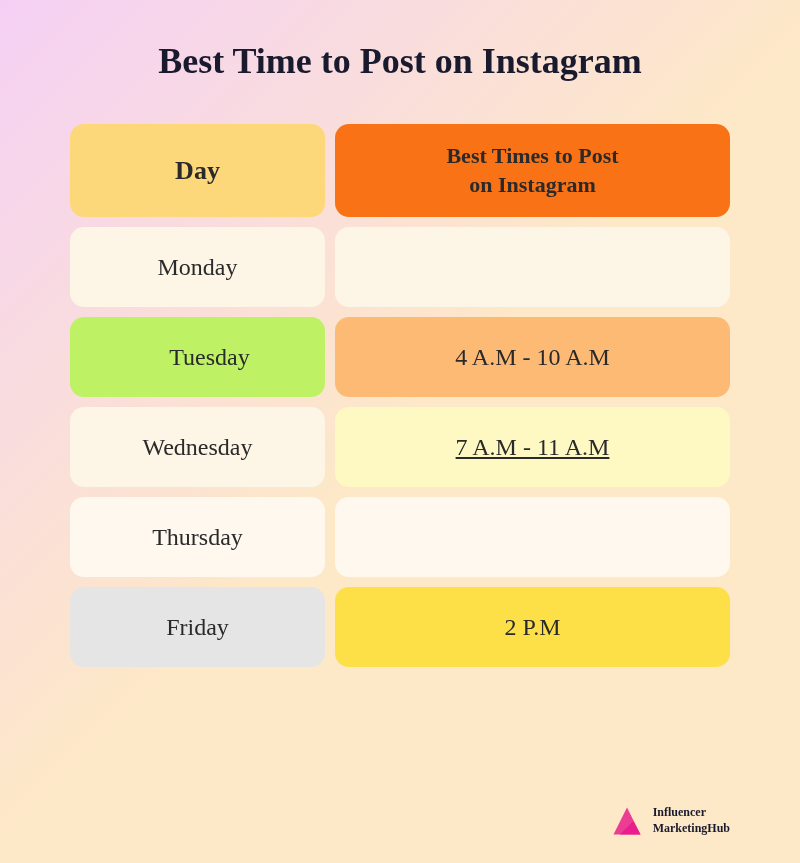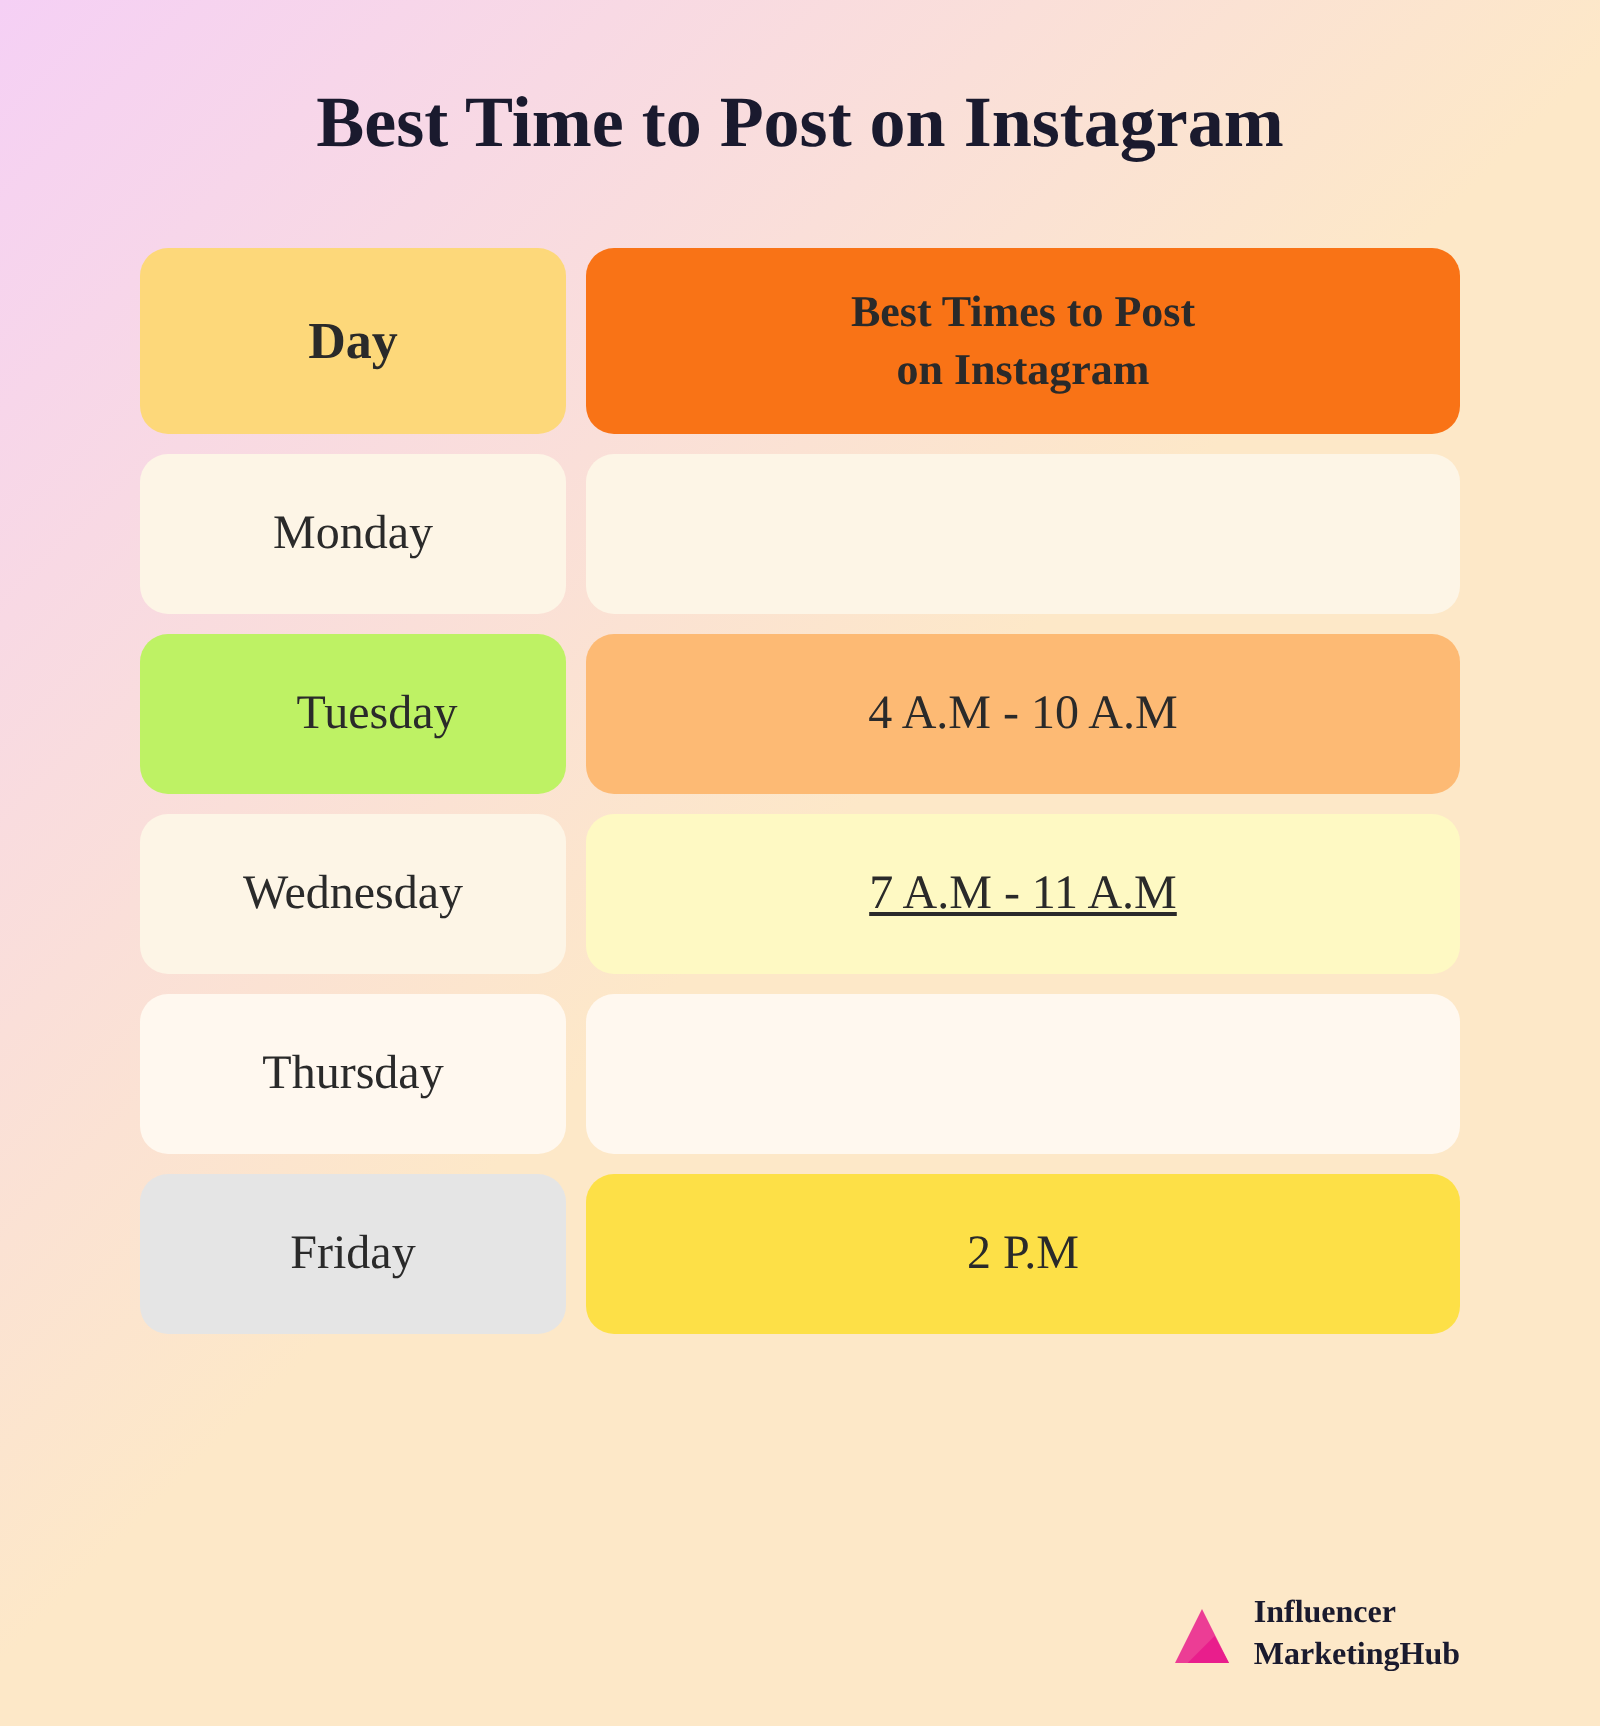--- a/index.html
+++ b/index.html
@@ -47,21 +47,21 @@
       justify-content: center;
       font-size: 24px;
       font-weight: 500;
       color: #2a2a2a;
       padding: 18px 20px;
       text-align: center;
       min-height: 80px;
     }
 
     .cell-day {
-      width: 213px;
+      width: 255px;
       flex-shrink: 0;
     }
 
     .cell-time {
       flex: 1;
     }
 
     
     .header-day {
       background-color: #fdd87a;
@@ -123,21 +123,21 @@
       align-items: center;
       gap: 8px;
     }
 
     .brand-logo {
       width: 36px;
       height: 36px;
     }
 
     .brand-text {
-      font-size: 16px;
+      font-size: 12px;
       font-weight: bold;
       color: #1a1a2e;
       line-height: 1.3;
     }
 
     .brand-text span {
       display: block;
     }
   </style>
 </head>

